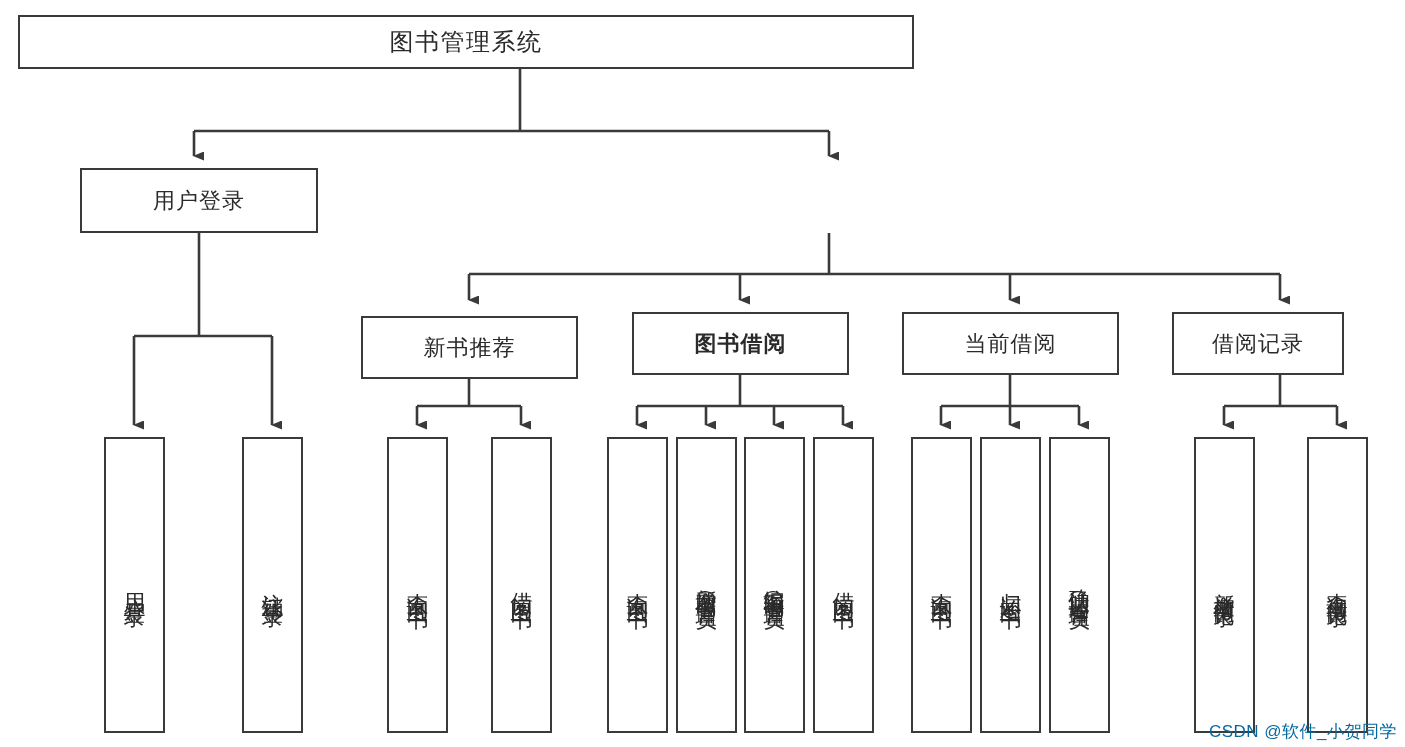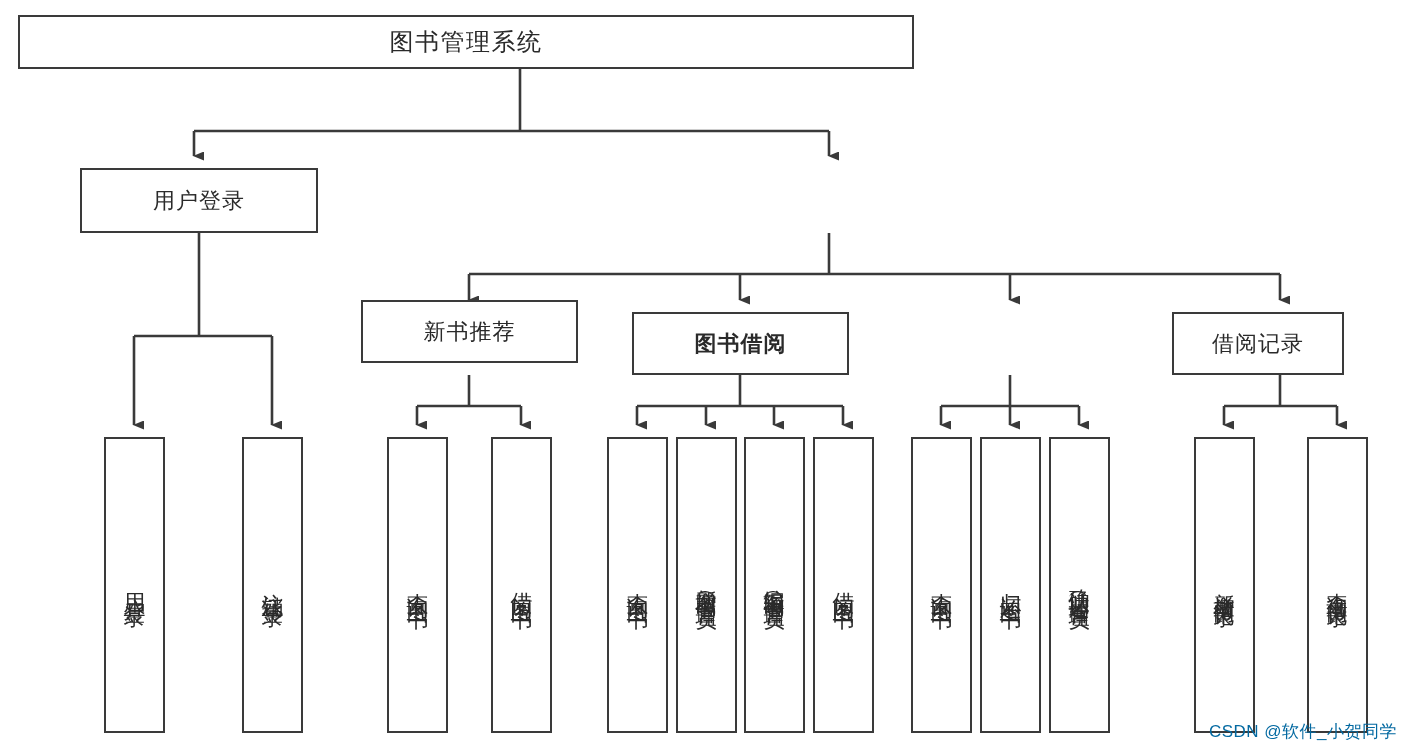--- a/index.html
+++ b/index.html
@@ -136,26 +136,29 @@
   </svg>
 
   <div class="node h root" style="left:18px;top:15px;width:896px;height:54px;">
     <span class="lbl">图书管理系统</span>
   </div>
 
   <div class="node h mid" style="left:80px;top:168px;width:238px;height:65px;">
     <span class="lbl">用户登录</span>
   </div>
 
-  <div class="node h mid" style="left:361px;top:300px;width:217px;height:63px;">
+  <div class="node h mid" style="left:361px;top:316px;width:217px;height:63px;">
     <span class="lbl">新书推荐</span>
   </div>
   <div class="node h mid" style="left:632px;top:312px;width:217px;height:63px;font-weight:bold;">
     <span class="lbl">图书借阅</span>
   </div>
+  <div class="node h mid" style="left:902px;top:312px;width:217px;height:63px;">
+    <span class="lbl">当前借阅</span>
+  </div>
   <div class="node h mid" style="left:1172px;top:312px;width:172px;height:63px;">
     <span class="lbl">借阅记录</span>
   </div>
 
   <div class="node v" style="left:104px;top:437px;width:61px;height:296px;">
     <span class="lbl">用户登录</span>
   </div>
   <div class="node v" style="left:242px;top:437px;width:61px;height:296px;">
     <span class="lbl">注销登录</span>
   </div>

